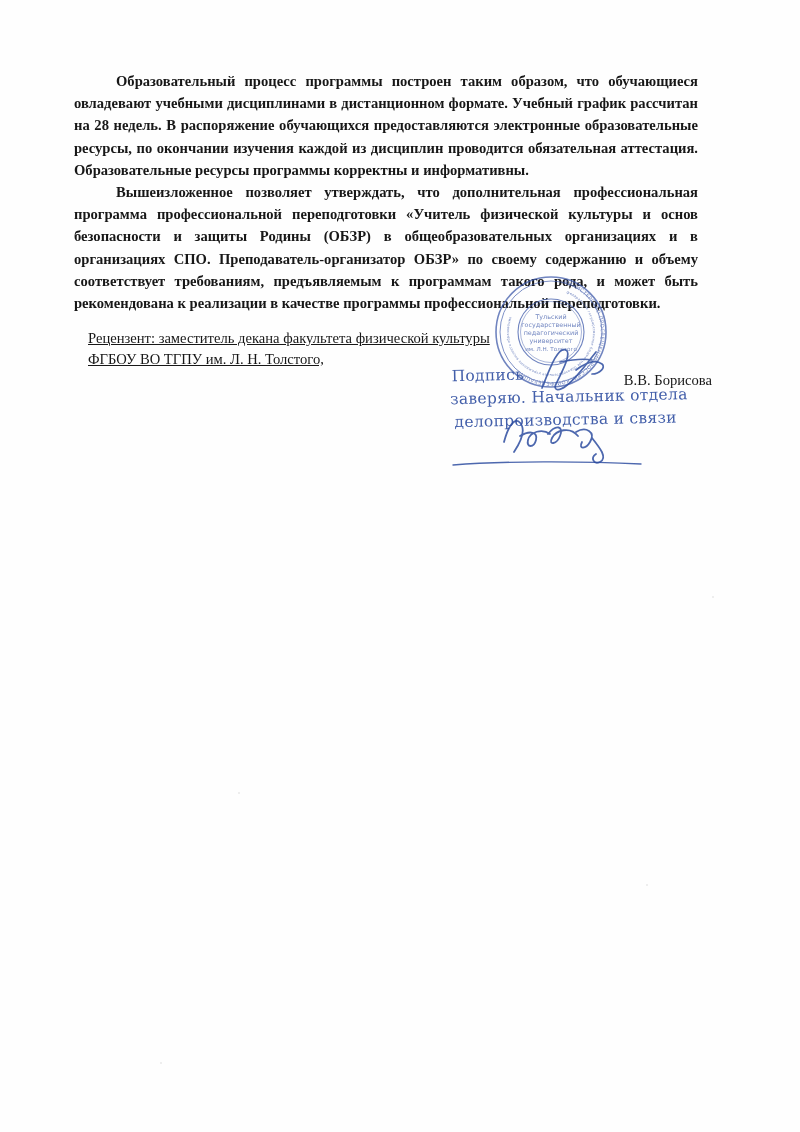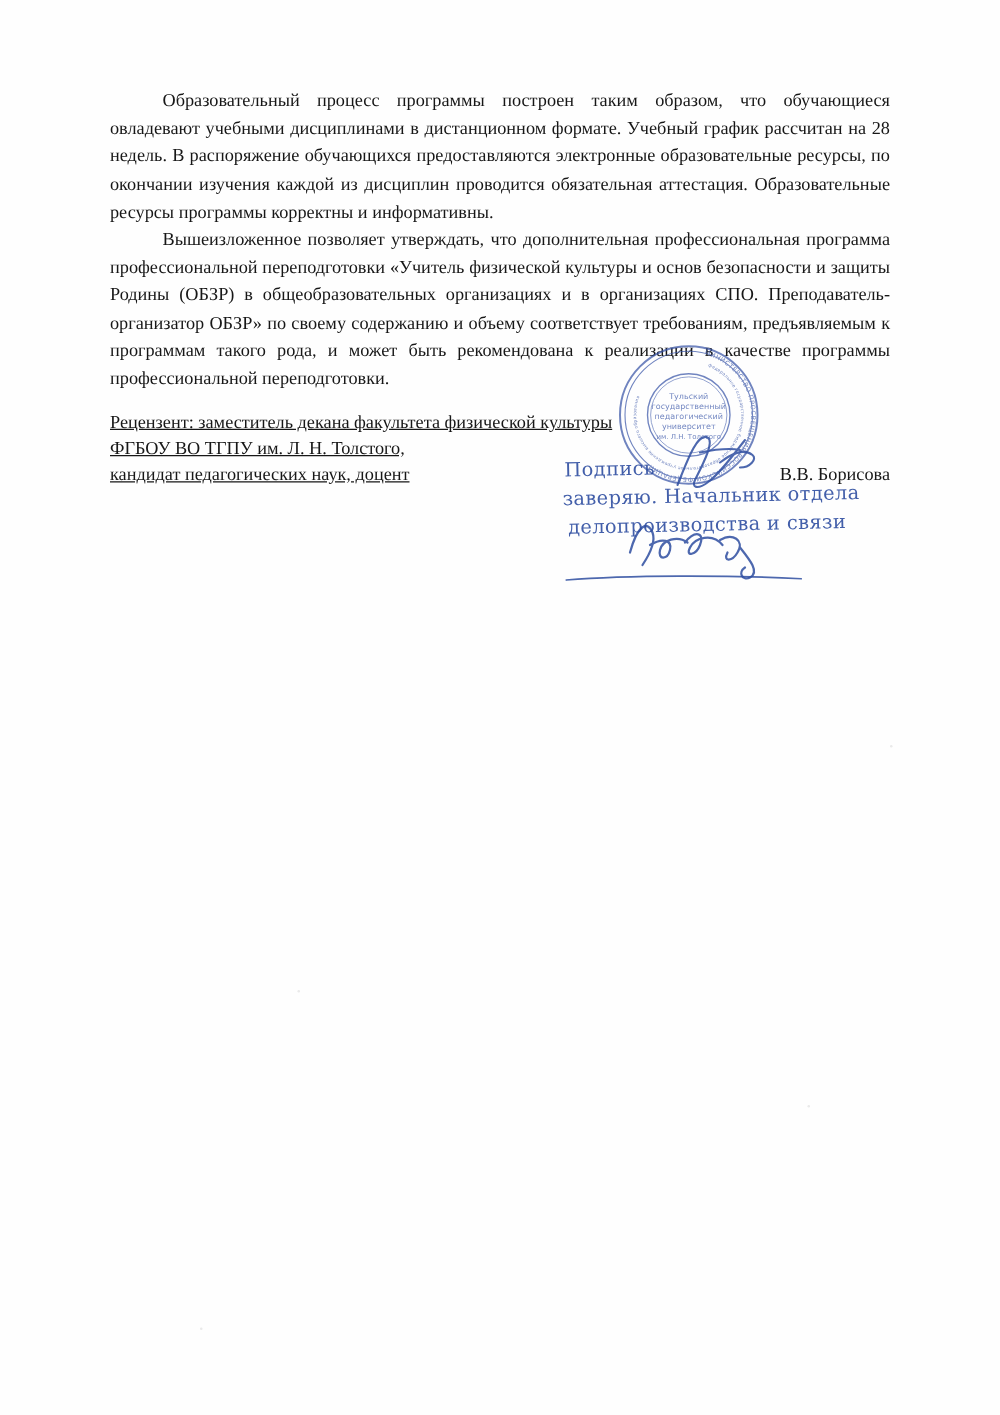--- a/index.html
+++ b/index.html
@@ -11,23 +11,24 @@
     position: relative;
     width: 800px;
     height: 1132px;
     background: #fefefe;
     overflow: hidden;
     font-family: "Liberation Serif", serif;
     color: #1a1a1a;
   }
   .doc-body {
     position: absolute;
-    left: 88px;
+    left: 74px;
     top: 70px;
     width: 624px;
+    font-weight: bold;
   }
   p.para {
     margin: 0;
     text-align: justify;
     text-justify: inter-word;
     font-size: 14.6px;
     line-height: 22.2px;
     color: #171717;
   }
   p.para + p.para {
@@ -125,21 +126,20 @@
 <div class="page">
 
   <div class="doc-body">
     <p class="para"><span class="indent"></span><span>Образовательный процесс программы построен таким образом, что обучающиеся овладевают учебными дисциплинами в дистанционном формате. Учебный график рассчитан на 28 недель. В распоряжение обучающихся предоставляются электронные образовательные ресурсы, по окончании изучения каждой из дисциплин проводится обязательная аттестация. Образовательные ресурсы программы корректны и информативны.</span></p>
     <p class="para"><span class="indent"></span><span>Вышеизложенное позволяет утверждать, что дополнительная профессиональная программа профессиональной переподготовки «Учитель физической культуры и основ безопасности и защиты Родины (ОБЗР) в общеобразовательных организациях и в организациях СПО. Преподаватель-организатор ОБЗР» по своему содержанию и объему соответствует требованиям, предъявляемым к программам такого рода, и может быть рекомендована к реализации в качестве программы профессиональной переподготовки.</span></p>
   </div>
 
   <div class="signature-block">
     <div class="sig-line">Рецензент: заместитель декана факультета физической культуры</div>
     <div class="sig-line">ФГБОУ ВО ТГПУ им. Л. Н. Толстого,</div>
-    <div class="sig-line">кандидат педагогических наук, доцент</div>
     <div class="sig-name">В.В. Борисова</div>
   </div>
 
   <div class="stamp">
     <svg viewBox="0 0 118 118" width="118" height="118" aria-hidden="true">
       <defs>
         <path id="outerArc" d="M 59,9 A 50,50 0 1 1 58.9,9"></path>
         <path id="midArc" d="M 59,17 A 42,42 0 1 1 58.9,17"></path>
       </defs>
       <circle cx="59" cy="59" r="55" fill="none" stroke="#3a56a8" stroke-width="1.6"></circle>

